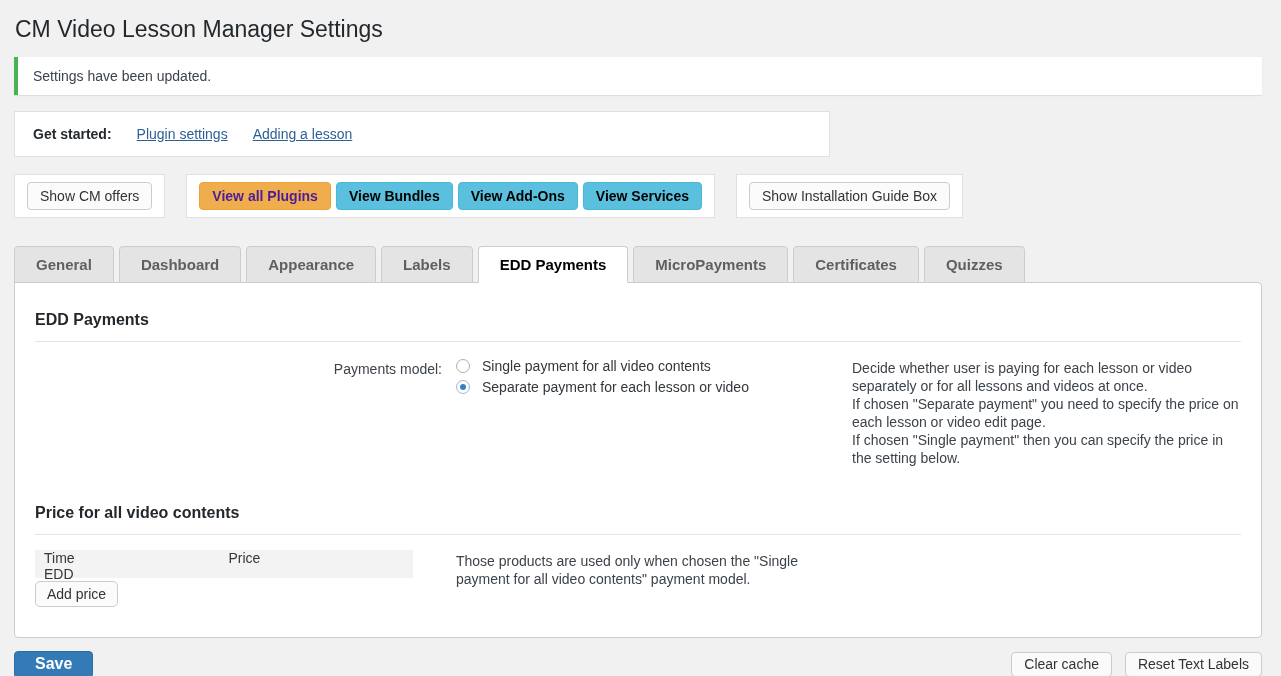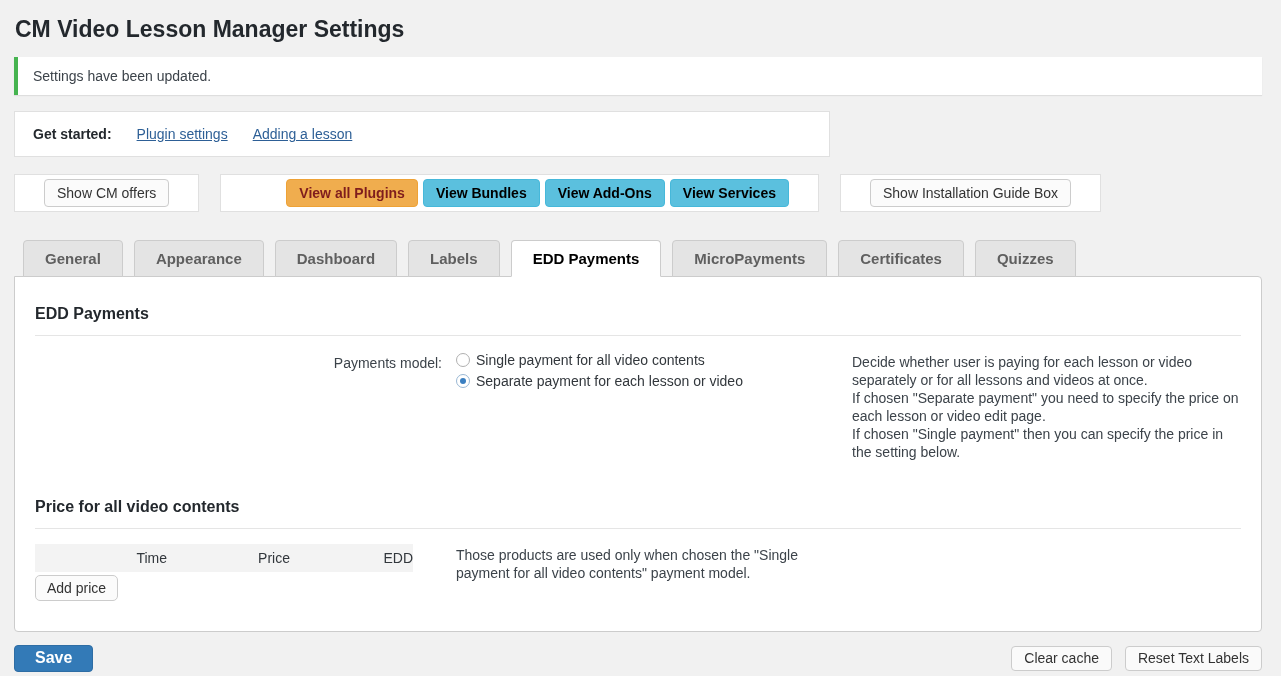--- a/index.html
+++ b/index.html
@@ -6,21 +6,21 @@
   html, body { width: 1281px; height: 676px; }
   body {
     background: #f1f1f1;
     font-family: "Liberation Sans", sans-serif;
     color: #32373c;
     padding: 16px 19px 0 14px;
     overflow: hidden;
   }
   .page-title {
     font-size: 23px;
-    font-weight: 700;
+    font-weight: 400;
     color: #23282d;
     padding-left: 1px;
     margin-bottom: 14px;
   }
   
   .notice {
     background: #fff;
     border-left: 4px solid #46b450;
     box-shadow: 0 1px 1px rgba(0,0,0,.08);
     padding: 11px 15px;
@@ -45,49 +45,48 @@
     color: #2d5f96;
     text-decoration: underline;
     cursor: pointer;
     font-size: 14px;
   }
   
   .toolbar-row { display: flex; gap: 21px; margin-bottom: 28px; }
   .tool-box {
     background: #fff;
     border: 1px solid #e0e0e0;
-    padding: 9px 29px;
+    padding: 9px 12px;
     display: inline-flex;
     align-items: center;
     gap: 5px;
-    height: 38px;
+    height: 44px;
     justify-content: flex-end;
   }
   .btn {
     display: inline-block;
     border-radius: 4px;
     font-size: 14px;
     padding: 5px 12px;
     cursor: pointer;
     border: 1px solid #ccc;
     background: #fdfdfd;
     color: #333;
     white-space: nowrap;
   }
   .btn-default { background: #fbfbfb; }
-  .btn-orange { background: #f0ad4e; border-color: #eea236; color: #7f1d1d; font-weight: bold; margin-left: 36px; }
+  .btn-orange { background: #f0ad4e; border-color: #eea236; color: #4c1d95; font-weight: bold; }
   .btn-lightblue { background: #5bc0de; border-color: #46b8da; color: #000000; font-weight: bold; }
   
   .tabs {
     display: flex;
-    gap: 11px;
+    gap: 5px;
     position: relative;
     z-index: 2;
     margin-bottom: -1px;
-    margin-left: 9px;
   }
   .tab {
     background: #e4e4e4;
     border: 1px solid #ccc;
     border-radius: 4px 4px 0 0;
     padding: 9px 21px;
     font-size: 15px;
     font-weight: bold;
     color: #5f5f5f;
     cursor: pointer;
@@ -127,21 +126,21 @@
     padding-right: 4px;
   }
   .form-desc {
     color: #3c434a;
     line-height: 18px;
     white-space: pre-line;
     padding-top: 2px;
   }
   .row-1 { min-height: 150px; }
   
-  .radio-option { display: flex; align-items: center; gap: 6px; margin-bottom: 3px; cursor: pointer; }
+  .radio-option { display: flex; align-items: center; gap: 12px; margin-bottom: 3px; cursor: pointer; }
   .radio {
     width: 14px; height: 14px;
     border: 1px solid #b0b0b0;
     border-radius: 50%;
     background: #fff;
     position: relative;
     flex: 0 0 14px;
   }
   .radio.checked { border-color: #9ab8d4; }
   .radio.checked::after {
@@ -150,27 +149,26 @@
     left: 3px; top: 3px;
     width: 6px; height: 6px;
     border-radius: 50%;
     background: #3a7fc1;
   }
   .radio-label { color: #32373c; line-height: 18px; }
   
   .products-table { width: 378px; }
   .products-header {
     display: grid;
-    grid-template-columns: 1fr 1fr 1fr;
+    grid-template-columns: 1fr 1fr;
     background: #f3f3f3;
     height: 28px;
     align-items: center;
     padding-left: 9px;
     color: #32373c;
-    text-align: right;
   }
   .add-price-btn { margin-top: 3px; padding: 4px 11px; border-radius: 5px; }
   
   .footer-row {
     display: flex;
     justify-content: space-between;
     align-items: center;
     margin-top: 13px;
   }
   .save-btn {
@@ -211,22 +209,22 @@
     <button class="btn btn-lightblue">View Add-Ons</button>
     <button class="btn btn-lightblue">View Services</button>
   </div>
   <div class="tool-box">
     <button class="btn btn-default">Show Installation Guide Box</button>
   </div>
 </div>
 
 <div class="tabs">
   <div class="tab">General</div>
+  <div class="tab">Dashboard</div>
   <div class="tab">Appearance</div>
-  <div class="tab">Dashboard</div>
   <div class="tab">Labels</div>
   <div class="tab active">EDD Payments</div>
   <div class="tab">MicroPayments</div>
   <div class="tab">Certificates</div>
   <div class="tab">Quizzes</div>
 </div>
 
 <div class="panel">
 
   <h3 class="section-heading">EDD Payments</h3>

